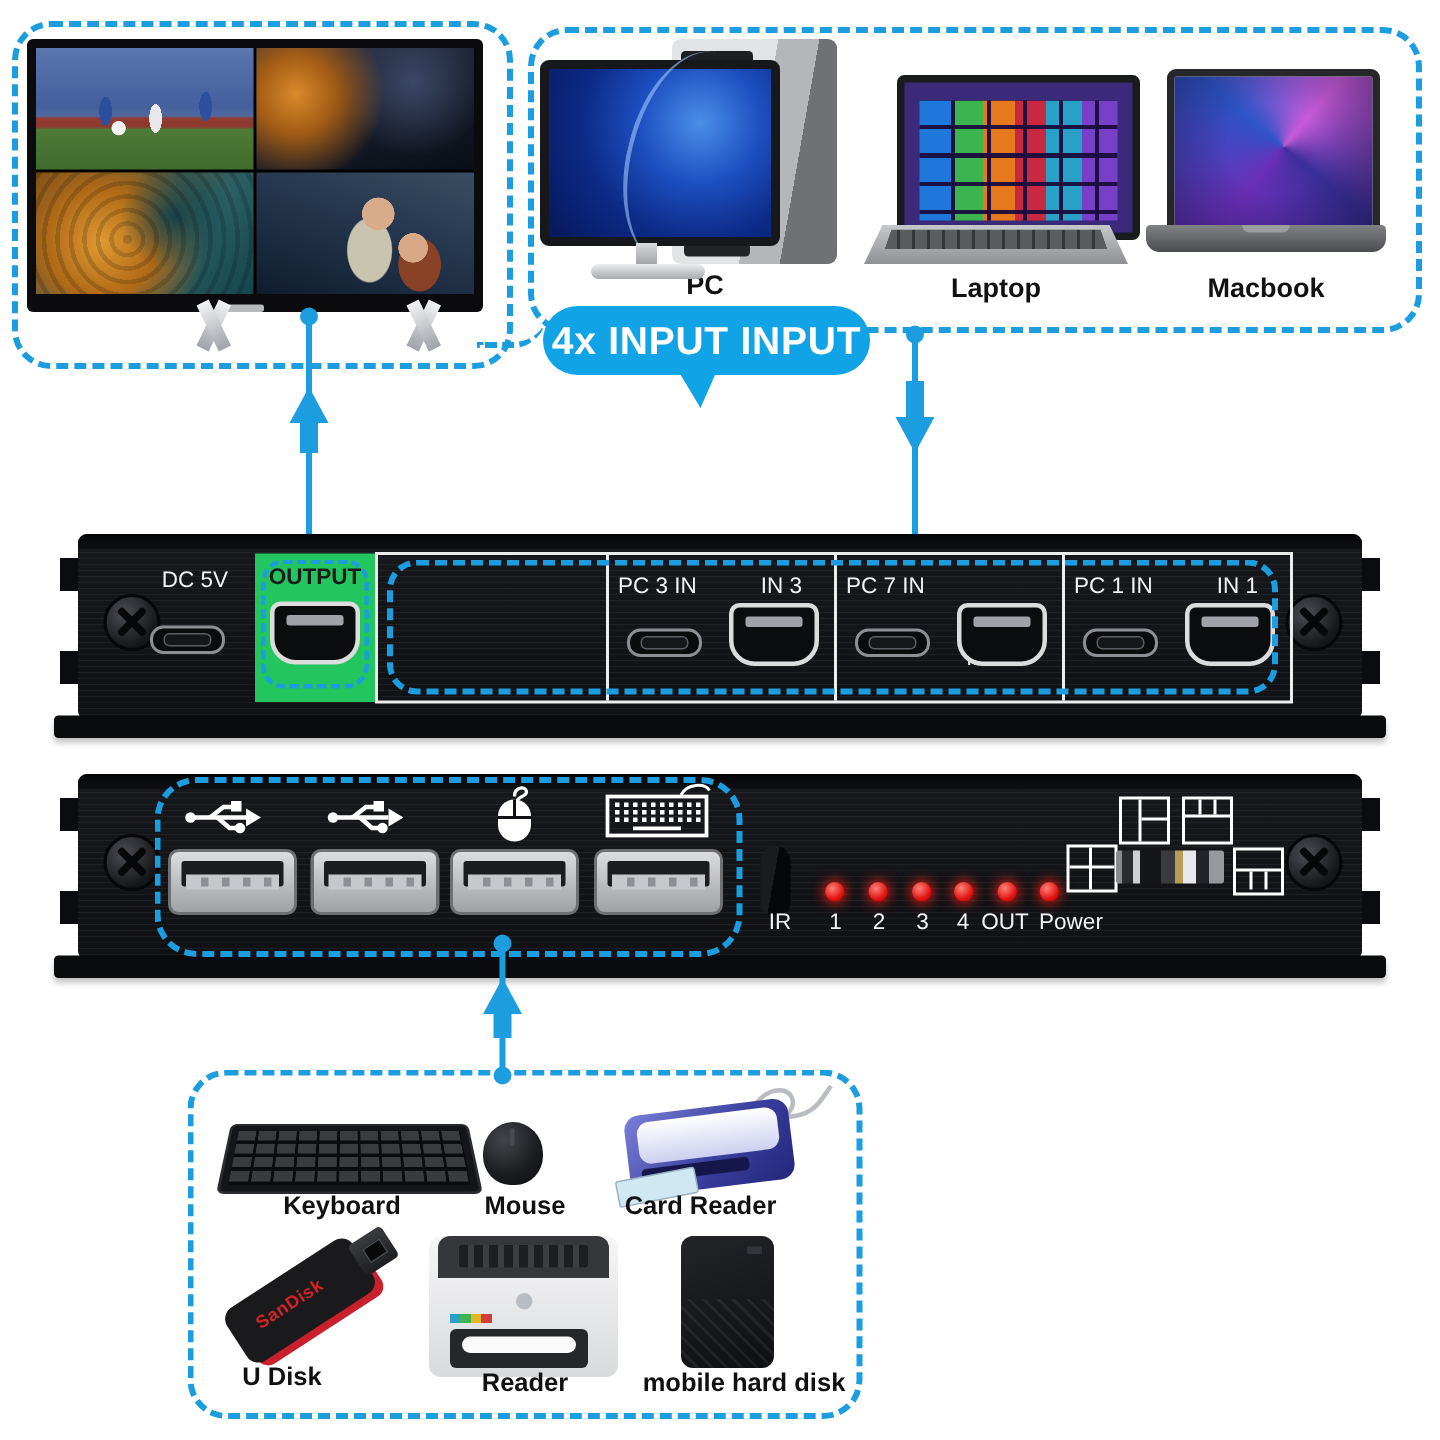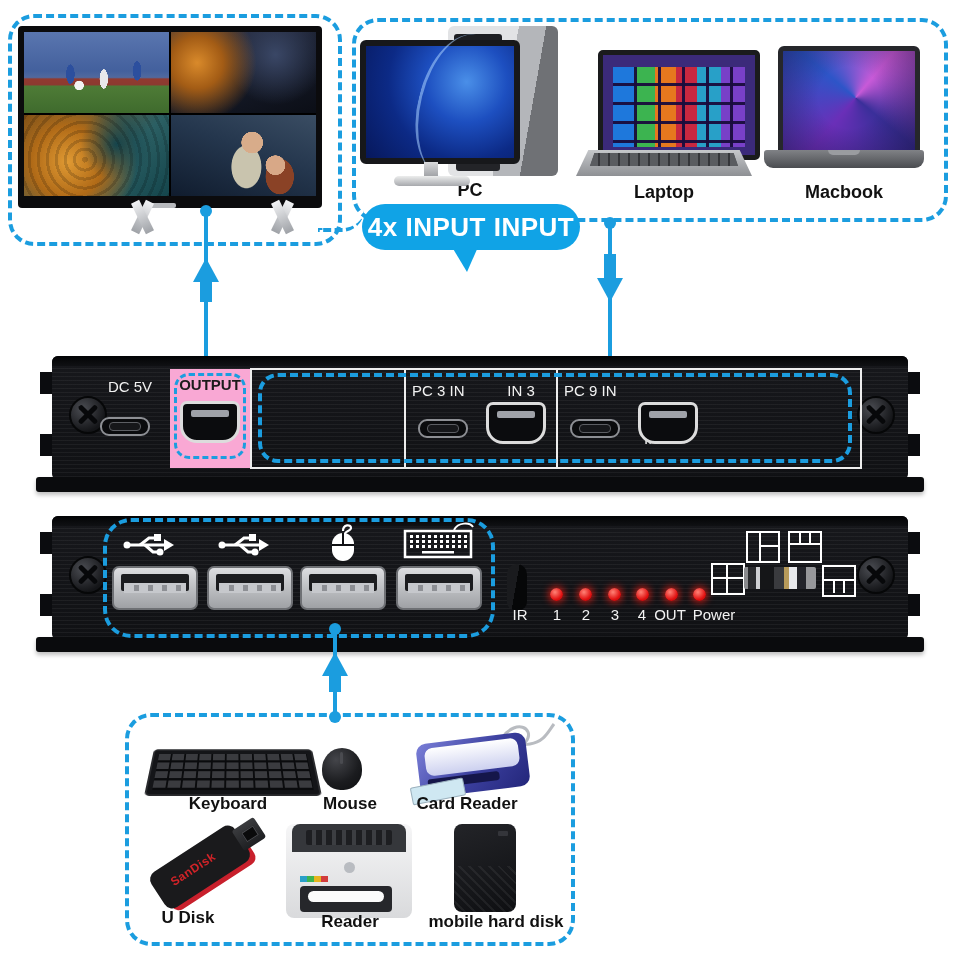--- a/index.html
+++ b/index.html
@@ -117,21 +117,21 @@
   .screw::after{transform:rotate(-45deg);}
   .plabel{position:absolute;color:#f2f2f2;font-size:15px;white-space:nowrap;}
 
   .usbc{position:absolute;width:46px;height:15px;border:2px solid #8d8f94;border-radius:9px;background:#0a0b0d;}
   .usbc::after{content:"";position:absolute;left:7px;top:3px;right:7px;bottom:3px;border:1px solid #5c5e63;
       border-radius:4px;background:#16171a;}
   .hdmi{position:absolute;width:54px;height:36px;background:#0b0c0e;border:3px solid #dcdcdc;
       border-radius:7px 7px 17px 17px;}
   .hdmi::after{content:"";position:absolute;left:8px;right:8px;top:6px;height:7px;background:#9fa2a8;border-radius:2px;}
 
-  .outbox{position:absolute;left:170px;top:369px;width:80px;height:99px;background:#f9a8d4;}
+  .outbox{position:absolute;left:170px;top:369px;width:80px;height:99px;background:#22c55e;}
   .outdash{position:absolute;left:4px;top:4px;right:4px;bottom:9px;border:3px dashed #1b9ddf;border-radius:15px;}
   .inbox{position:absolute;left:250px;top:368px;width:608px;height:97px;border:2px solid #ededed;}
   .insec{position:absolute;top:0;width:152px;height:100%;}
   .insec.b{border-left:2px solid #ededed;}
   .indash{position:absolute;left:258px;top:373px;width:586px;height:82px;border:4px dashed #1b9ddf;border-radius:20px;}
 
   
   .usba{position:absolute;width:82px;height:40px;border:2px solid #6e7074;border-radius:7px;
       background:linear-gradient(180deg,#dcdde0,#9fa1a5);}
   .usba .slot{position:absolute;left:7px;top:6px;right:7px;height:17px;background:#1b1c1f;border-radius:2px;}
@@ -275,22 +275,28 @@
   </div>
 
   <div class="inbox">
     <div class="insec b" style="left:152px;padding-left:40px;">
       <div class="plabel" style="left:6px;top:12px;">PC 3 IN</div>
       <div class="plabel" style="left:86px;top:12px;width:58px;text-align:center;">IN 3</div>
       <div class="usbc" style="left:12px;top:49px;"></div>
       <div class="hdmi" style="left:80px;top:32px;"></div>
     </div>
     <div class="insec b" style="left:304px;">
-      <div class="plabel" style="left:6px;top:12px;">PC 9 IN</div>
+      <div class="plabel" style="left:6px;top:12px;">PC 7 IN</div>
       <div class="plabel" style="left:86px;top:12px;width:58px;text-align:left;margin-top:48px;">IN 2</div>
+      <div class="usbc" style="left:12px;top:49px;"></div>
+      <div class="hdmi" style="left:80px;top:32px;"></div>
+    </div>
+    <div class="insec b" style="left:456px;">
+      <div class="plabel" style="left:6px;top:12px;">PC 1 IN</div>
+      <div class="plabel" style="left:86px;top:12px;width:58px;text-align:center;">IN 1</div>
       <div class="usbc" style="left:12px;top:49px;"></div>
       <div class="hdmi" style="left:80px;top:32px;"></div>
     </div>
   </div>
   <div class="indash"></div>
 
   <div class="ptab" style="left:40px;top:532px;"></div>
   <div class="ptab" style="left:40px;top:594px;"></div>
   <div class="ptab" style="left:906px;top:532px;"></div>
   <div class="ptab" style="left:906px;top:594px;"></div>

